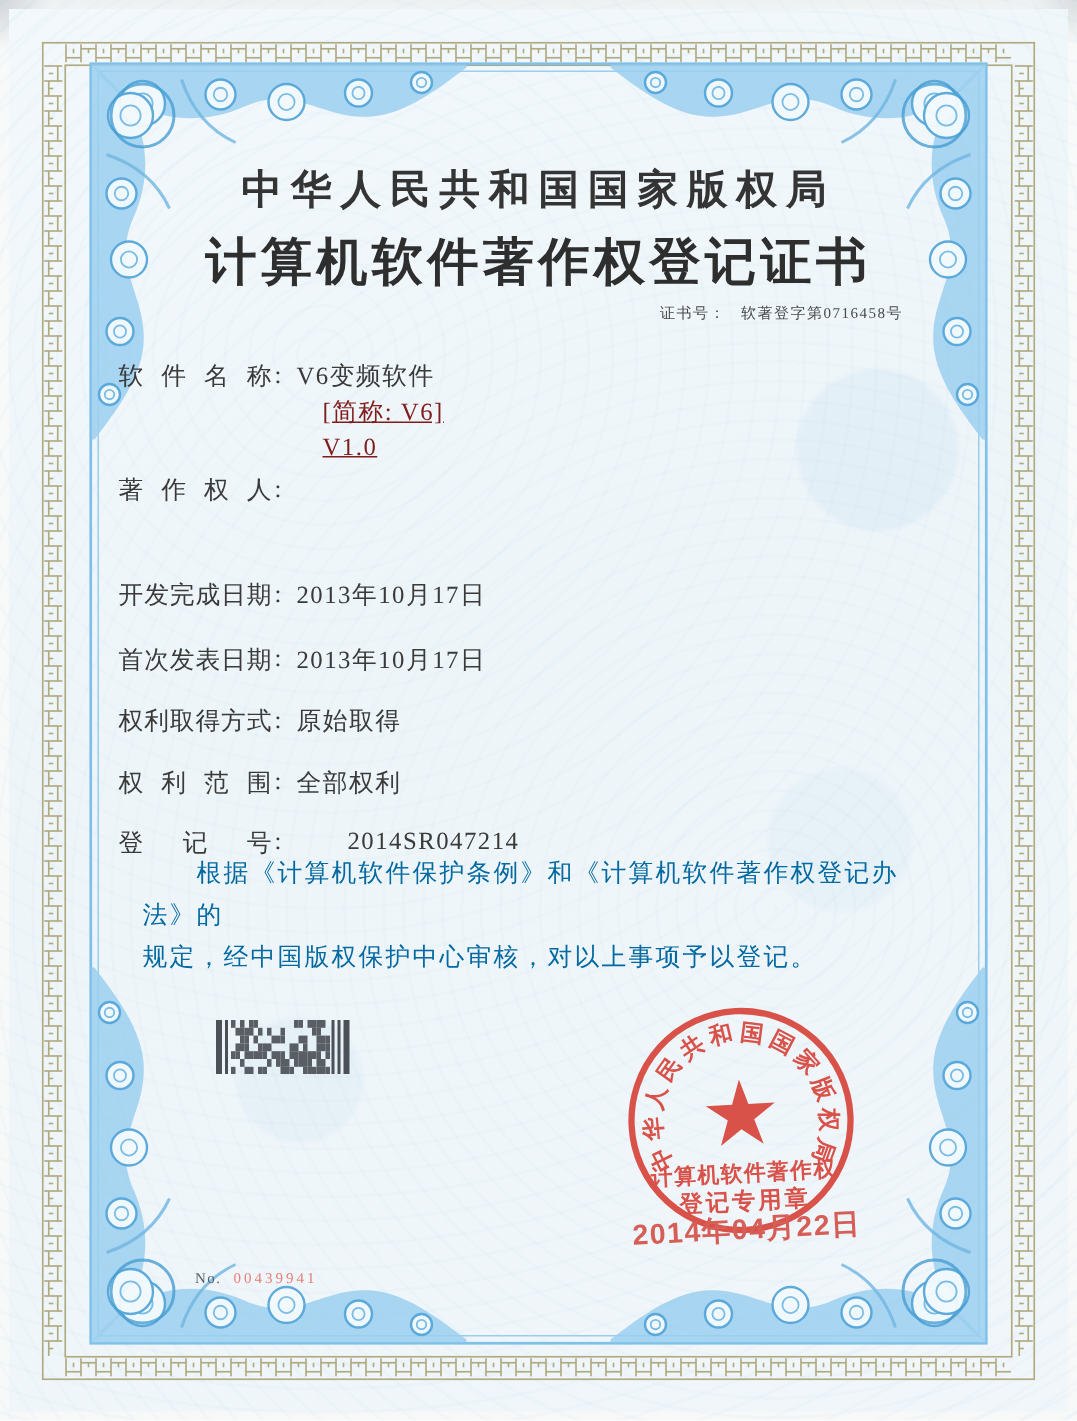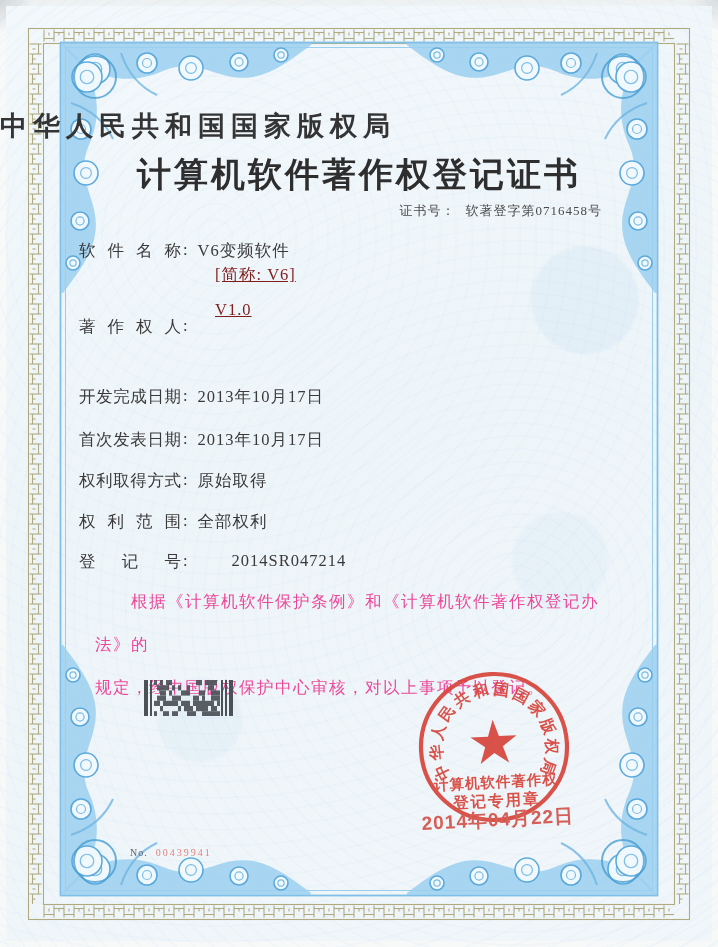--- a/index.html
+++ b/index.html
@@ -22,39 +22,39 @@
     background-image:
       radial-gradient(circle at 585px 300px, rgba(130,185,225,.10) 52px, transparent 56px),
       radial-gradient(circle at 200px 720px, rgba(130,185,225,.08) 40px, transparent 44px),
       radial-gradient(circle at 560px 560px, rgba(130,185,225,.07) 46px, transparent 50px),
       repeating-radial-gradient(circle at 30% 25%, rgba(120,180,220,.035) 0 2px, transparent 2px 16px),
       repeating-radial-gradient(circle at 72% 64%, rgba(120,180,220,.035) 0 2px, transparent 2px 13px);
   }
   svg.frame{position:absolute;left:0;top:0;}
   .abs{position:absolute;}
   .title1{
-    left:0;right:0;top:108px;text-align:left;
+    left:0;right:0;top:108px;text-align:center;
     font-size:27px;font-weight:bold;letter-spacing:6px;color:#343434;
   }
   .title2{
     left:0;right:0;top:152px;text-align:center;
     font-size:34px;font-weight:bold;letter-spacing:3px;color:#2e2e2e;
   }
   .certno{
-    top:202px;right:116px;font-size:13px;color:#4a4a4a;letter-spacing:1px;
+    top:202px;right:116px;font-size:10px;color:#4a4a4a;letter-spacing:1px;
   }
   .certno .v{margin-left:10px;}
   .frow{left:79px;display:flex;align-items:flex-start;font-size:16.5px;color:#3a3a3a;}
   .flabel{display:inline-block;width:102px;text-align:justify;text-align-last:justify;letter-spacing:0;}
   .fcolon{margin:0 10px 0 2px;}
   .fvalue{letter-spacing:1px;white-space:nowrap;}
   .subvalue{left:215px;font-size:16.5px;letter-spacing:1px;color:#7f1d1d;text-decoration:underline;}
   .statement{
-    left:95px;top:580px;width:532px;font-size:16.5px;line-height:43px;
-    letter-spacing:1.5px;color:#ec4899;
+    left:95px;top:568px;width:532px;font-size:16.5px;line-height:28px;
+    letter-spacing:1.5px;color:#0369a1;
   }
   .statement .ln1{text-indent:36px;}
   .noline{left:130px;top:812px;font-size:10px;letter-spacing:1px;
     font-family:"Liberation Serif","DejaVu Serif",serif;color:#56616c;margin-top:35px;}
   .noline .num{color:#e5817a;margin-left:8px;letter-spacing:2px;}
   svg.seal{position:absolute;left:374px;top:627px;transform:rotate(-3deg);opacity:.92;}
   .seal text{text-anchor:middle;fill:#d8453c;
     font-family:"Liberation Sans","DejaVu Sans",sans-serif;}
   .seal .ring{fill:none;stroke:#d8453c;stroke-width:4.2;}
   .seal .arcchar{font-size:15.5px;font-weight:bold;}
@@ -1089,21 +1089,21 @@
 <div class="abs certno">
   <span>证书号：</span><span class="v">软著登字第0716458号</span>
 </div>
 
 <div class="abs frow" style="top:240px">
   <span class="flabel">软件名称</span>
     <span class="fcolon">:</span>
   <span class="fvalue">V6变频软件</span>
 </div>
 <div class="abs subvalue" style="top:264px">[简称: V6]</div>
-<div class="abs subvalue" style="top:300px">V1.0</div>
+<div class="abs subvalue" style="top:288px">V1.0</div>
 
 <div class="abs frow" style="top:316px">
   <span class="flabel">著作权人</span>
     <span class="fcolon">:</span>
 </div>
 
 <div class="abs frow" style="top:386px">
   <span class="flabel">开发完成日期</span>
     <span class="fcolon">:</span>
   <span class="fvalue">2013年10月17日</span>

